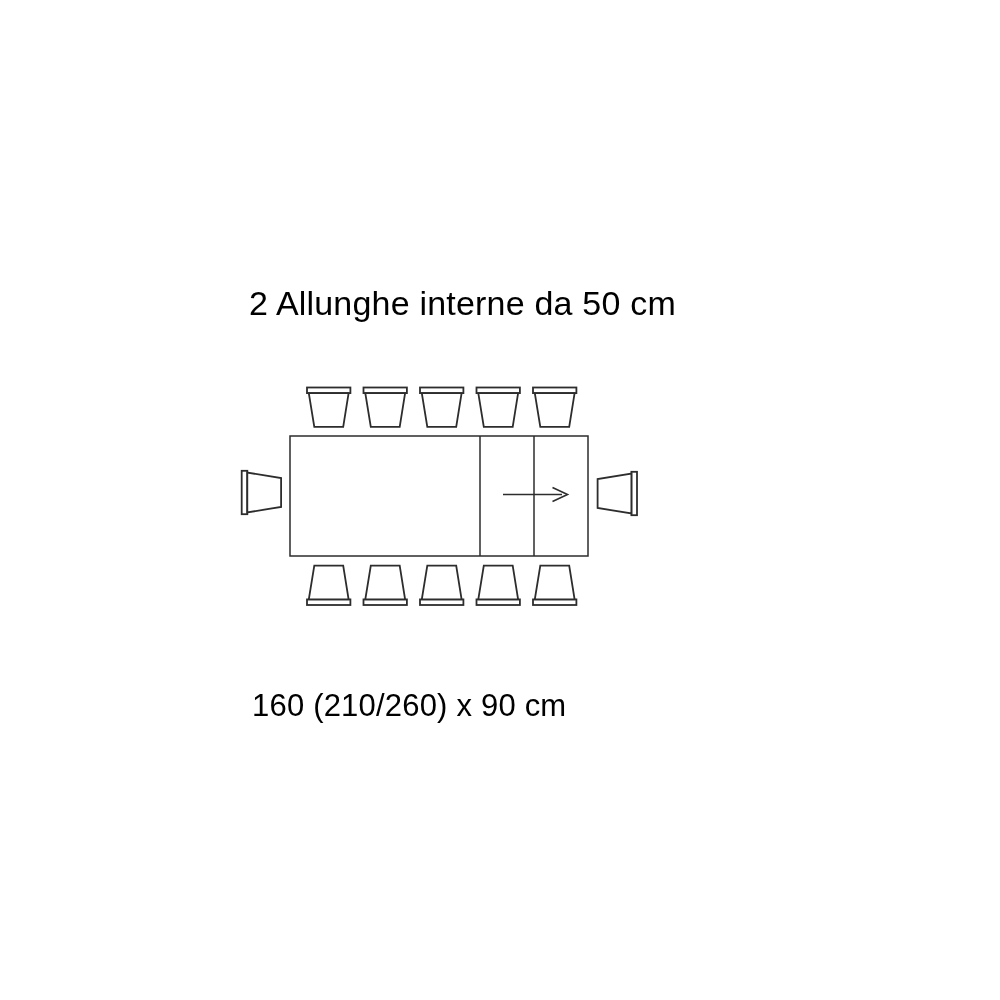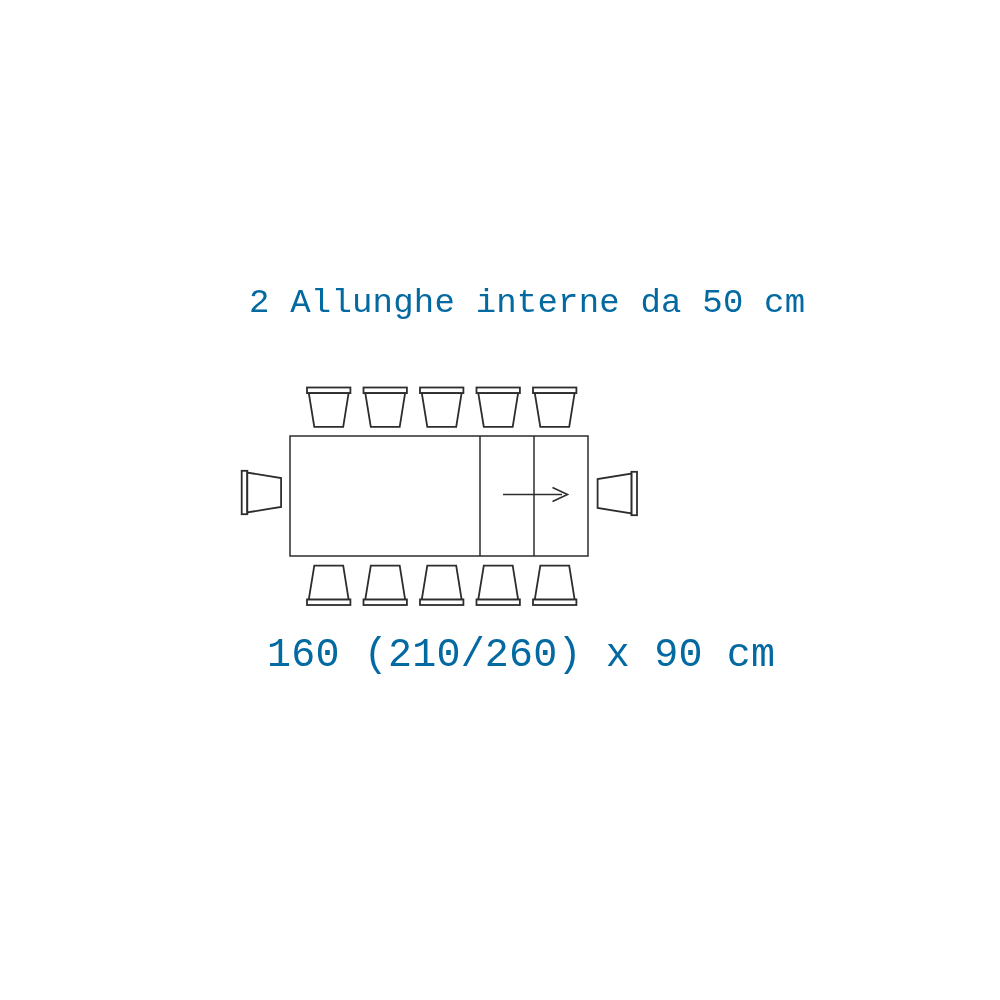--- a/index.html
+++ b/index.html
@@ -10,40 +10,38 @@
   .stage {
     position: relative;
     width: 1000px;
     height: 1000px;
     background: #ffffff;
     font-family: "Liberation Sans", sans-serif;
     overflow: hidden;
   }
   .caption {
     position: absolute;
-    color: #0369a1;
+    color: #000000;
     white-space: nowrap;
-    font-family: Liberation Mono, monospace;
   }
   .caption-top {
     left: 249px;
     top: 289px;
     font-size: 34px;
     line-height: 29.5px;
     letter-spacing: 0.2px;
     font-weight: 400;
   }
   .caption-dims {
     left: 252px;
-    top: 638px;
-    font-size: 40px;
+    top: 688px;
+    font-size: 31px;
     line-height: 36px;
     letter-spacing: 0.2px;
     font-weight: 400;
-    margin-left: 15px;
   }
   .diagram-svg {
     position: absolute;
     left: 0;
     top: 0;
     width: 1000px;
     height: 1000px;
   }
 </style>
 </head>

